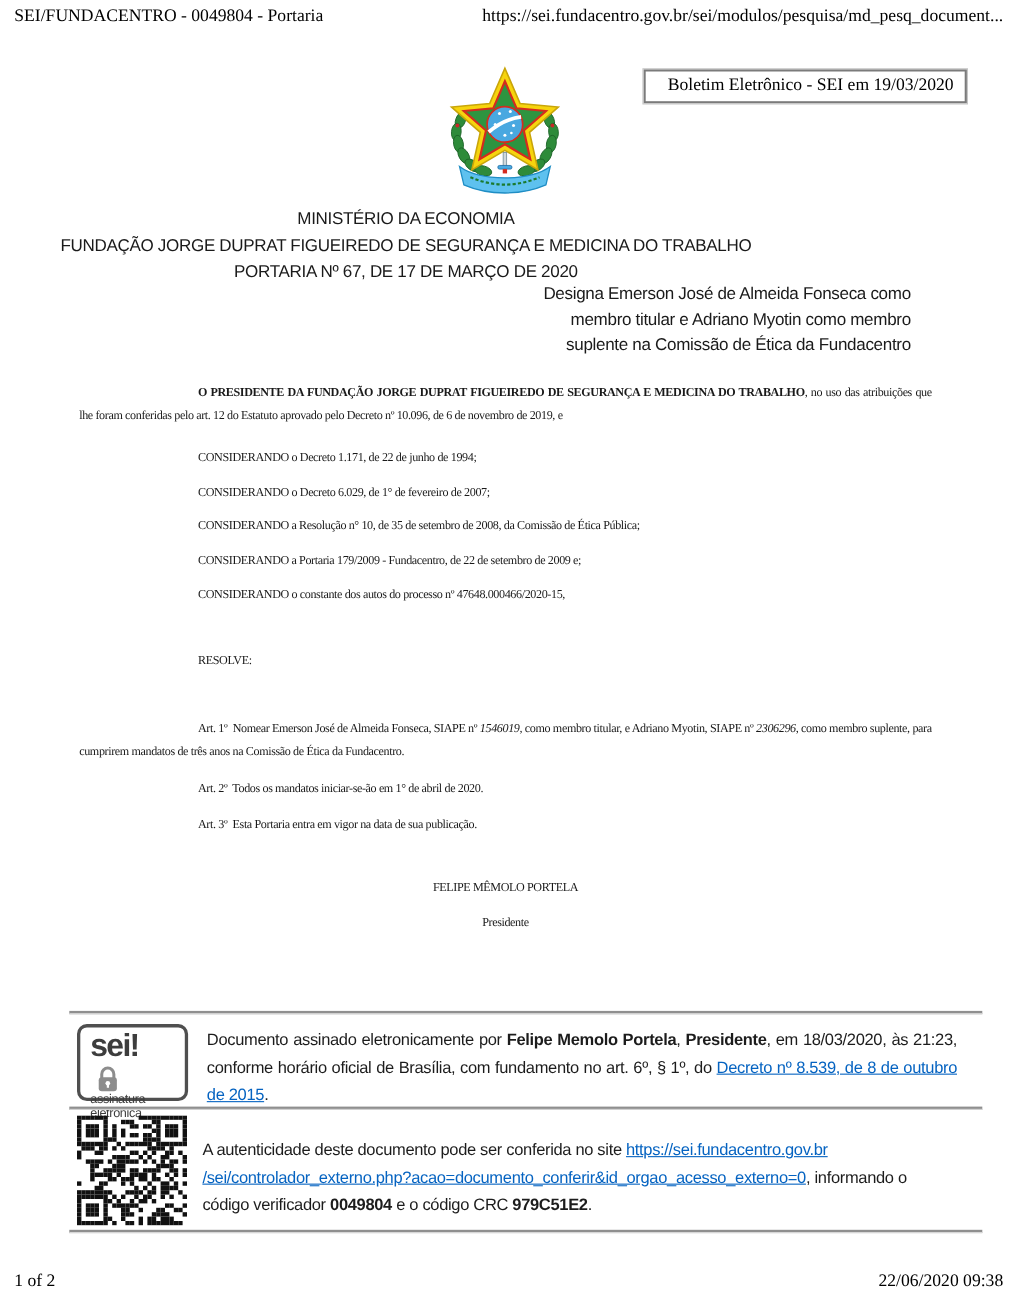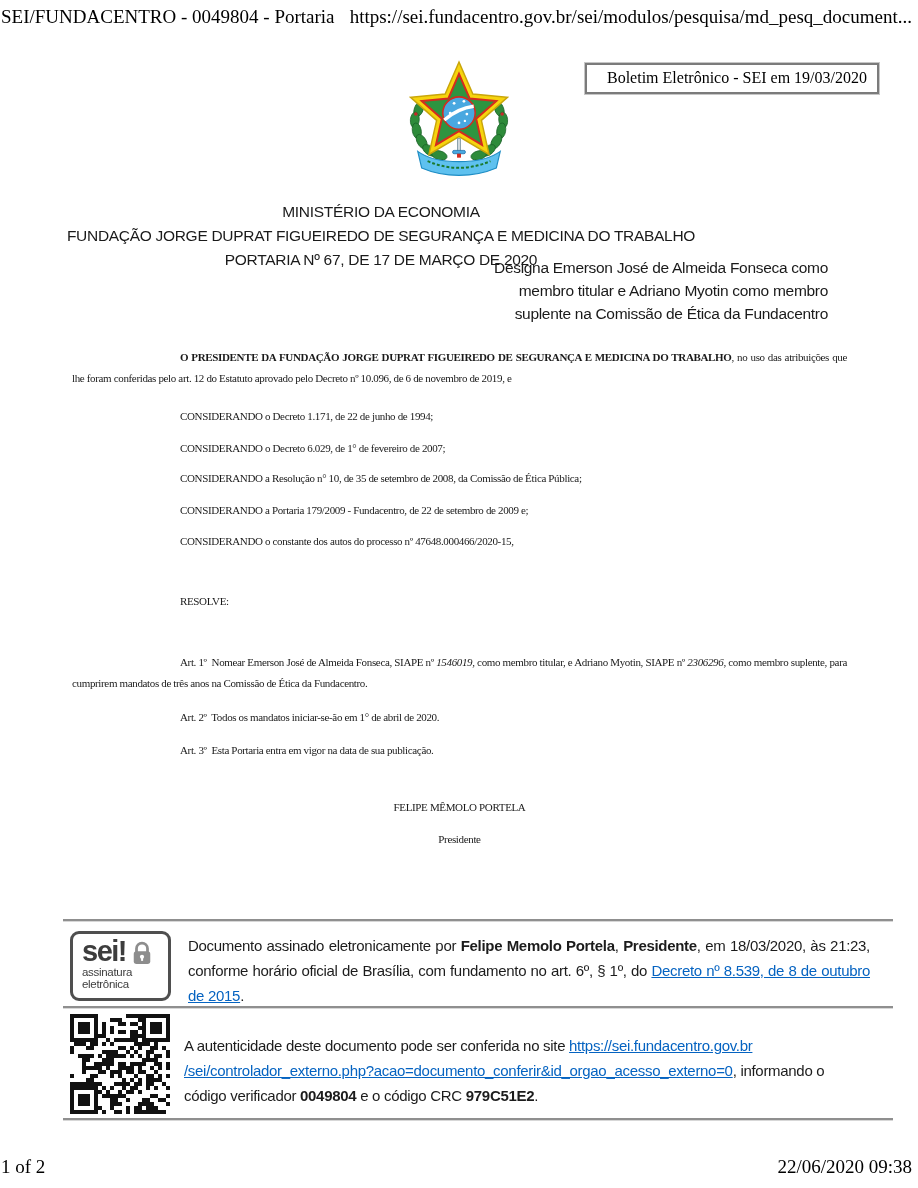--- a/index.html
+++ b/index.html
@@ -1,35 +1,35 @@
 <!DOCTYPE html>
 <html><head>
 <meta charset="utf-8">
 <style>
   html,body{margin:0;padding:0;background:#fff;}
   .page{position:relative;width:918px;height:1188px;background:#fff;overflow:hidden;
         font-family:"Liberation Sans","DejaVu Sans",sans-serif;color:#1c1c1c;}
 
   
-  .chrome{position:absolute;left:1px;right:6px;display:flex;justify-content:space-between;
-          font-family:"Liberation Serif","DejaVu Serif",serif;font-size:19px;color:#000;}
+  .chrome{position:absolute;left:13px;right:6px;display:flex;justify-content:space-between;
+          font-family:"Liberation Serif","DejaVu Serif",serif;font-size:16px;color:#000;}
   .chrome-top{top:6px;}
   .chrome-bottom{top:1156px;}
 
   
   .bulletin{position:absolute;top:63px;left:585px;border:2px solid #7b7b7b;outline:1px solid #c6c6c6;
             padding:4px 10px 5px 20px;font-family:"Liberation Serif","DejaVu Serif",serif;
             font-size:16px;color:#000;background:#fff;}
 
   
   .emblem{position:absolute;top:58px;left:405px;}
 
   
-  .heading{position:absolute;top:188px;left:16px;width:730px;text-align:center;
-           font-size:15.5px;line-height:24px;letter-spacing:-0.3px;color:#1a1a1a;margin-top:12px;}
+  .heading{position:absolute;top:188px;left:4px;width:730px;text-align:center;
+           font-size:15.5px;line-height:24px;letter-spacing:-0.3px;color:#1a1a1a;}
 
   
   .summary{position:absolute;top:256px;left:470px;width:358px;font-size:15.5px;line-height:23px;
            letter-spacing:-0.3px;text-align:right;color:#1a1a1a;}
 
   
   .body-text{position:absolute;top:347px;left:72px;width:775px;font-size:11px;line-height:21px;
              letter-spacing:-0.35px;color:#1a1a1a;font-family:Liberation Serif, serif;}
   .body-text p{margin:0;text-align:justify;white-space:pre-wrap;}
   .ind{text-indent:108px;}
@@ -46,21 +46,21 @@
   .seg-brk{word-break:break-all;}
 
   
   .sep{position:absolute;left:63px;width:830px;height:2px;background:#8f8f8f;border-bottom:1px solid #d7d7d7;}
   .sep1{top:919px;} .sep2{top:1006px;} .sep3{top:1118px;}
 
   
   .stamp-row{position:absolute;top:931px;left:70px;width:800px;display:flex;align-items:flex-start;}
   .sei-logo{width:86px;height:58px;border:3px solid #4f4f4f;border-radius:9px;flex:0 0 auto;
             padding:3px 0 3px 9px;color:#3d3d3d;background:#fff;}
-  .sei-top{display:flex;align-items:flex-start;}
+  .sei-top{display:flex;align-items:flex-start;flex-direction:column;}
   .sei-word{font-size:29px;font-weight:bold;letter-spacing:-1.5px;line-height:28px;}
   .sei-lock{margin:4px 0 0 5px;}
   .sei-sub{font-size:11.5px;line-height:11.5px;letter-spacing:-0.3px;}
   .stamp-text{margin:2px 0 0 17px;width:693px;font-size:15px;line-height:25px;
               letter-spacing:-0.3px;text-align:justify;}
 
   
   .qr-row{position:absolute;top:1014px;left:70px;width:800px;display:flex;align-items:center;}
   .qr{width:100px;height:100px;flex:0 0 auto;}
   .qr-text{margin:13px 0 0 14px;width:700px;font-size:15px;line-height:25px;

